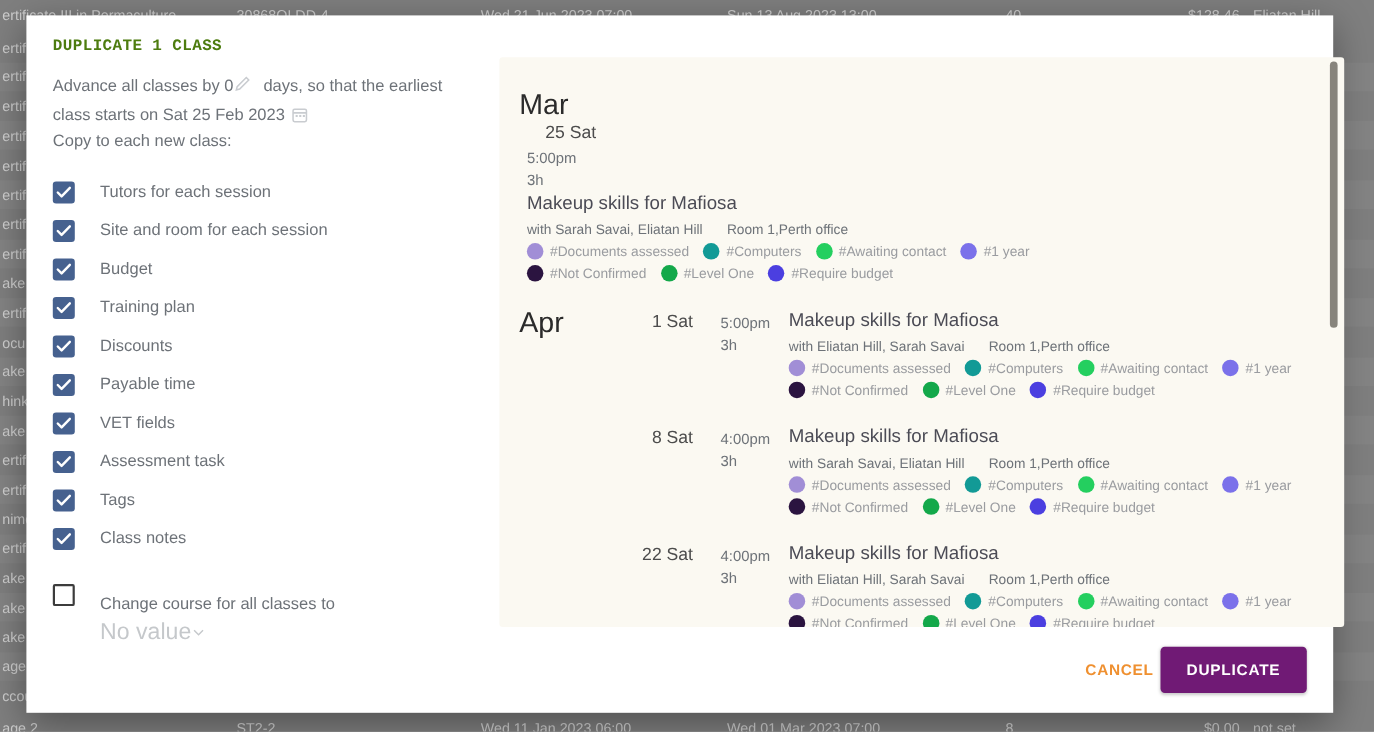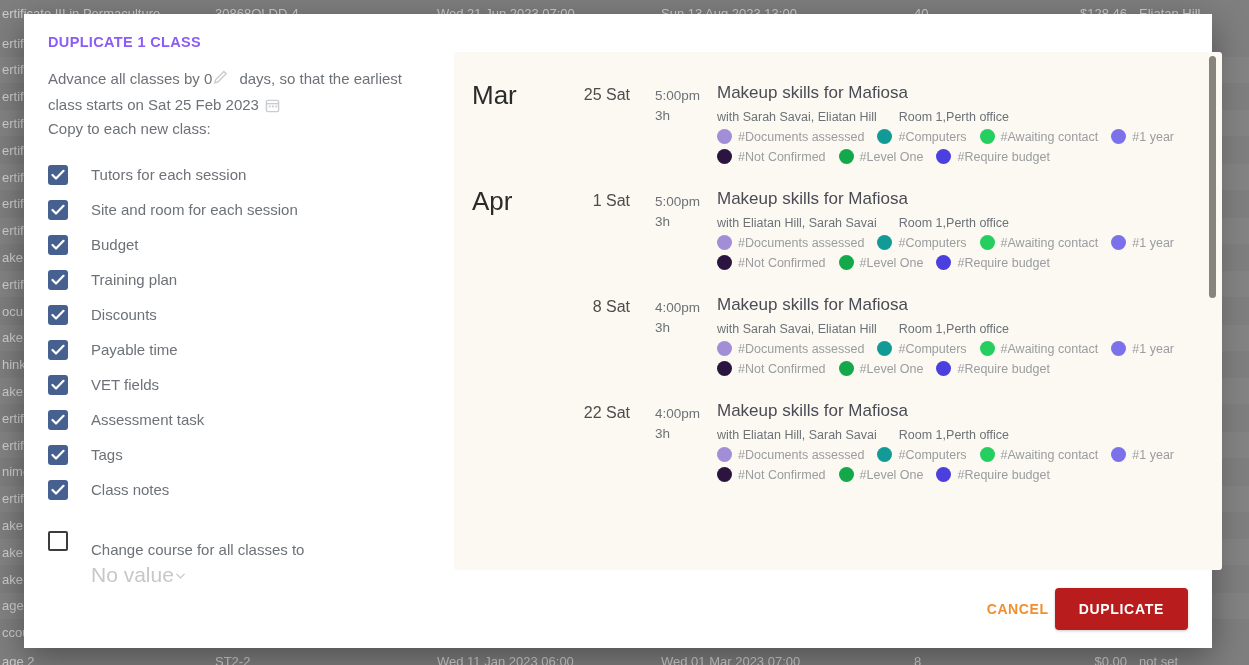--- a/index.html
+++ b/index.html
@@ -46,21 +46,22 @@
   
   #left-pane {
     position: absolute;
     left: 24px; top: 20px;
     width: 392px;
   }
   #dialog-title {
     font-size: 14.5px;
     font-weight: bold;
     letter-spacing: 0.35px;
-    color: #8b5cf6;
+    color: #4d7c0f;
+    font-family: Liberation Mono, monospace;
   }
   #advance-line {
     margin-top: 16px;
     font-size: 15px;
     line-height: 25px;
     color: #6d7278;
   }
   .pencil-icon {
     display: inline-block;
     vertical-align: -1px;
@@ -212,21 +213,21 @@
     background: none; border: none;
     font-family: "Liberation Sans", sans-serif;
     font-size: 14px;
     font-weight: bold;
     letter-spacing: 0.6px;
     color: #ef9030;
     cursor: pointer;
     padding: 8px 6px;
   }
   #duplicate-button {
-    background: #b91c1c;
+    background: #701a75;
     border: none;
     border-radius: 4px;
     color: #ffffff;
     font-family: "Liberation Sans", sans-serif;
     font-size: 14px;
     font-weight: bold;
     letter-spacing: 0.7px;
     padding: 13px 24px;
     cursor: pointer;
     box-shadow: 0 1px 3px rgba(0,0,0,0.22);
@@ -448,21 +449,21 @@
               <path d="M3 6 L8 11 L13 6" fill="none" stroke="#c5c8cb" stroke-width="1.6"></path>
             </svg>
           </span>
         </div>
       </div>
     </div>
   </div>
 
   <div id="class-panel">
     <div id="class-rows">
-        <div class="class-row" style="padding-top: 30px;">
+        <div class="class-row" style="padding-top: 30px; flex-direction: column;">
           <div class="col-month">Mar</div>
           <div class="col-day">25 Sat</div>
           <div class="col-time"><span>5:00pm</span><span class="dur">3h</span></div>
           <div class="col-detail">
             <div class="cls-title">Makeup skills for Mafiosa</div>
             <div class="cls-meta">
               <span>with Sarah Savai, Eliatan Hill</span>
               <span>Room 1,Perth office</span>
             </div>
             <div class="tag-line">

